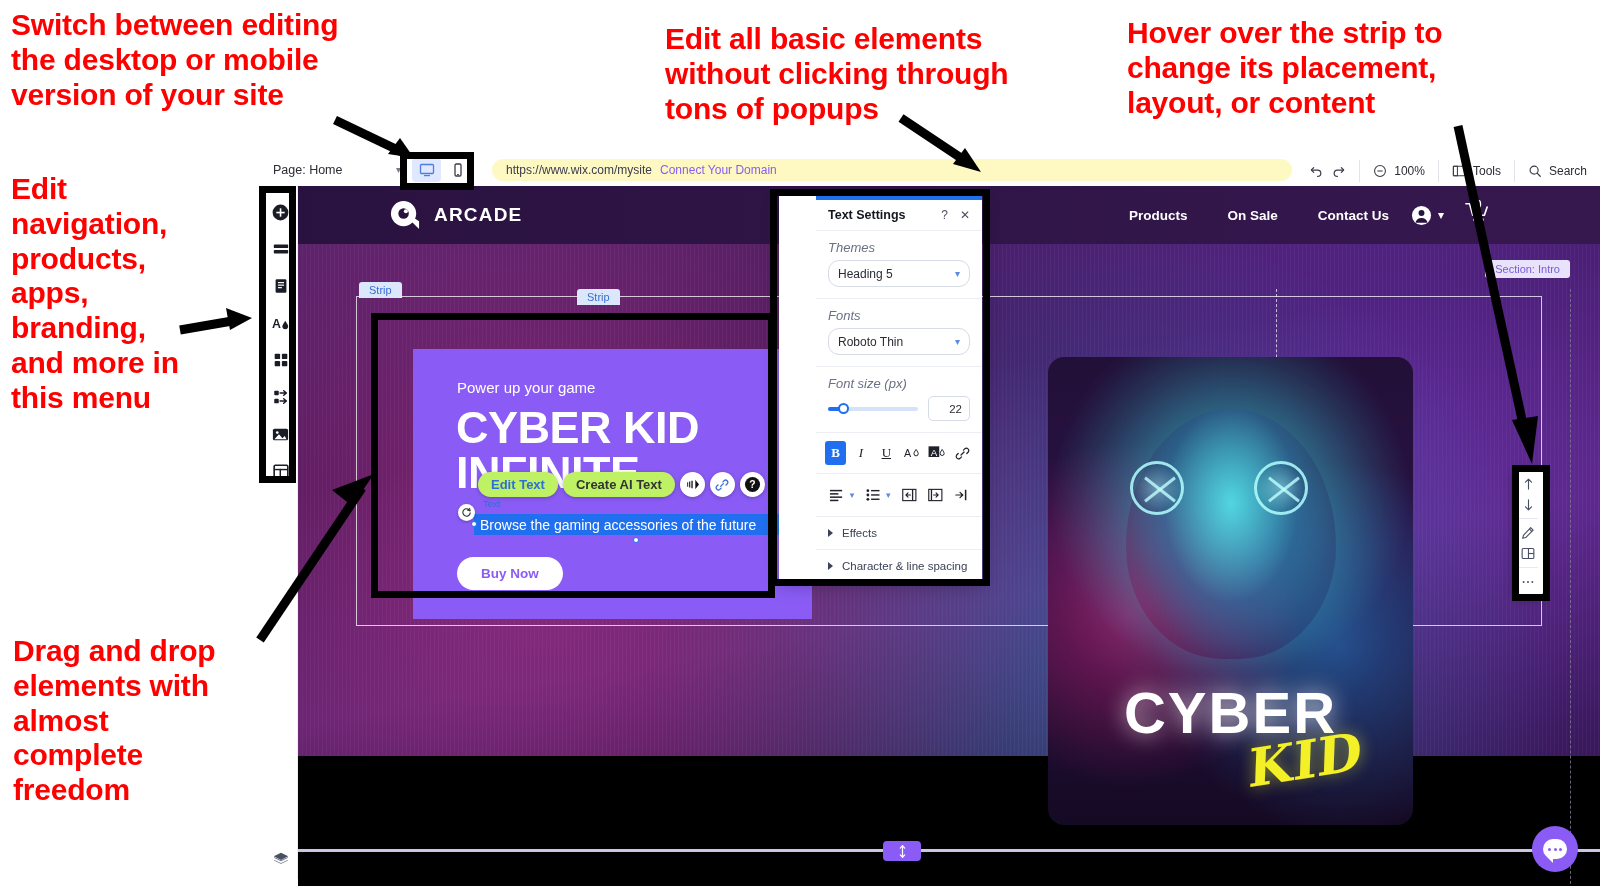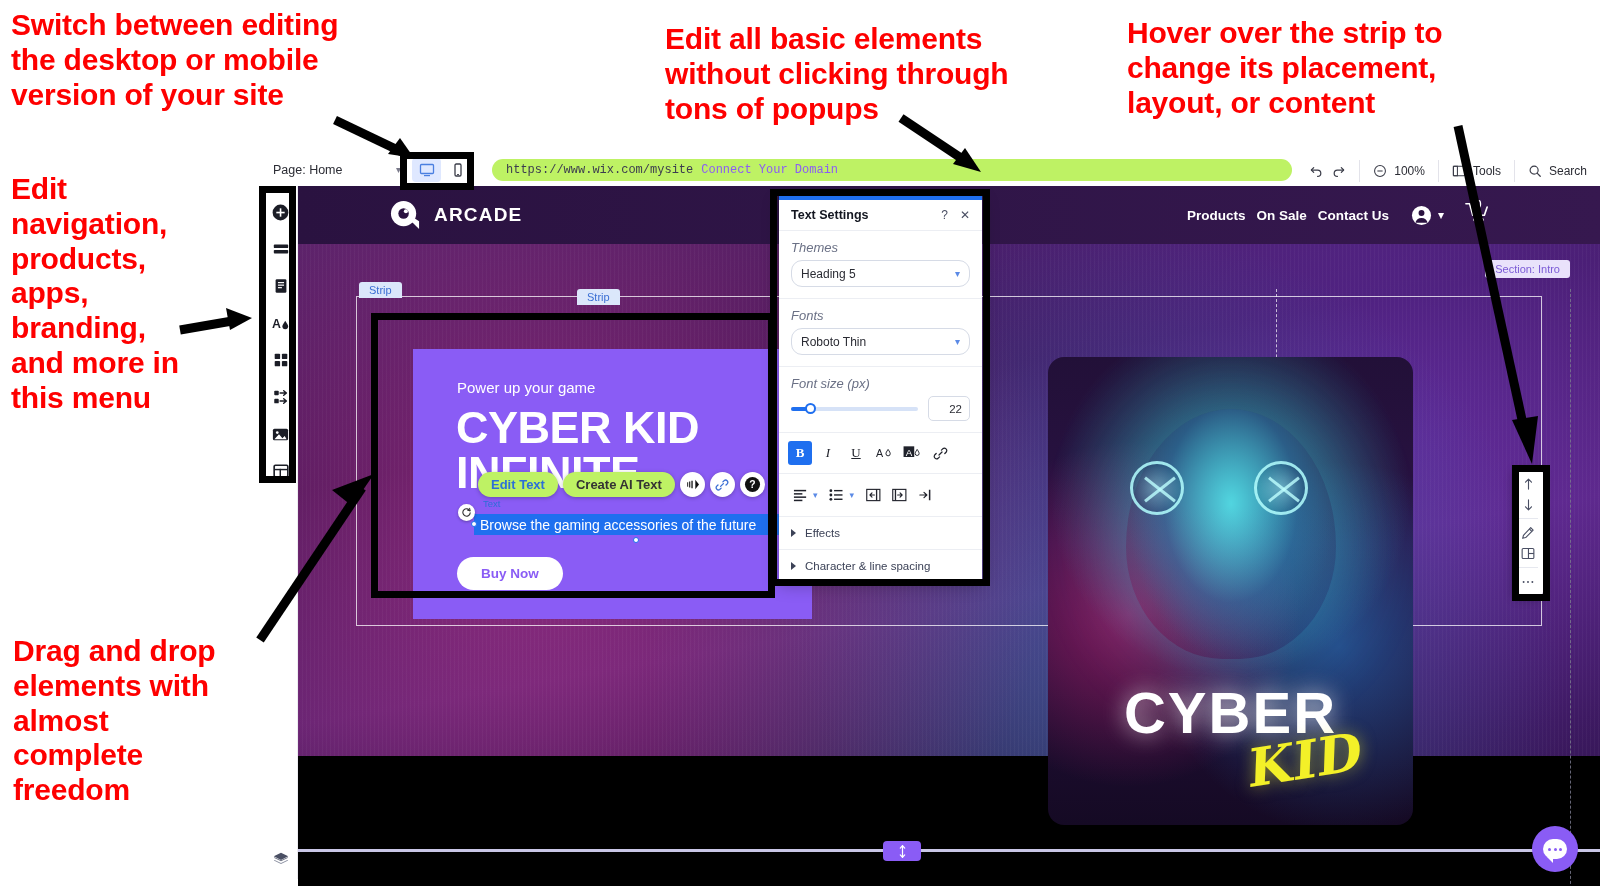--- a/index.html
+++ b/index.html
@@ -54,23 +54,23 @@
     display: flex; align-items: center; gap: 2px;
     margin-left: 11px;
   }
   .dev-btn {
     width: 29px; height: 24px; border-radius: 4px;
     display: flex; align-items: center; justify-content: center;
   }
   .dev-btn.active { background: #dfe8ff; }
   .url-pill {
     margin-left: 20px; height: 22px; width: 800px;
-    background: #bef264; border-radius: 11px;
+    background: #fef9c3; border-radius: 11px;
     display: flex; align-items: center; padding: 0 14px;
-    font-size: 12px; color: #3b3b4f; gap: 8px; font-family: Liberation Mono, monospace;
+    font-size: 12px; color: #3b3b4f; gap: 8px;
   }
   .url-pill .connect { color: #8a5cf5; }
   .tb-right {
     margin-left: auto; display: flex; align-items: flex-end;
     height: 24px; font-size: 12px; color: #2b2c34;
   }
   .tb-group {
     display: flex; align-items: center; gap: 7px;
     padding: 0 13px; height: 22px;
     border-left: 1px solid #e3e3ea;
@@ -97,21 +97,21 @@
   }
 
   
   #site-header {
     position: absolute; left: 0; top: 0; width: 1302px; height: 58px;
     background: linear-gradient(90deg,#2a1240 0%,#2f1547 45%,#36184f 100%);
     display: flex; align-items: center;
   }
   .logo-wrap { display: flex; align-items: center; gap: 12px; margin-left: 91px; }
   .logo-text { color: #fff; font-size: 19px; font-weight: bold; letter-spacing: 1.2px; }
-  .site-nav { margin-left: auto; display: flex; align-items: center; gap: 11px; color: #fff; font-size: 13.5px; font-weight: bold; }
+  .site-nav { margin-left: auto; display: flex; align-items: center; gap: 40px; color: #fff; font-size: 13.5px; font-weight: bold; }
   .acct { display: flex; align-items: center; gap: 6px; margin-left: 22px; }
   .cart { position: relative; margin-left: 20px; margin-right: 110px; }
   .cart-count { position: absolute; left: 12px; top: -2px; color: #fff; font-size: 10px; font-weight: bold; }
 
   .section-tag {
     position: absolute; right: 30px; top: 74px;
     background: #e9e2fb; color: #7b5bd6;
     font-size: 11px; padding: 3px 10px; border-radius: 3px;
     z-index: 30;
   }
@@ -279,21 +279,21 @@
   }
   #chat-bubble .dot { width: 3px; height: 3px; border-radius: 50%; background: #8a5cf5; }
 
   
   #text-panel {
     position: absolute; left: 779px; top: 196px;
     width: 203px; height: 385px;
     background: #fff; z-index: 60;
     box-shadow: 0 4px 16px rgba(0,0,0,.28);
     overflow: hidden;
-    font-size: 11.5px; color: #2b2c34;
+    font-size: 11.5px; color: #2b2c34; padding-left: 37px;
   }
   #tp-accent { height: 4px; background: #1f6fef; }
   #tp-head {
     height: 31px; display: flex; align-items: center;
     padding: 0 12px; border-bottom: 1px solid #eceef3;
   }
   #tp-head .title { font-size: 12.5px; font-weight: bold; color: #131620; }
   #tp-head .acts { margin-left: auto; display: flex; align-items: center; gap: 12px; color: #4a4f63; font-size: 12px; }
   .tp-sec { padding: 9px 12px 11px; border-bottom: 1px solid #eceef3; }
   .tp-label { color: #6a7085; font-size: 13px; margin-bottom: 5px; font-style: italic; }

